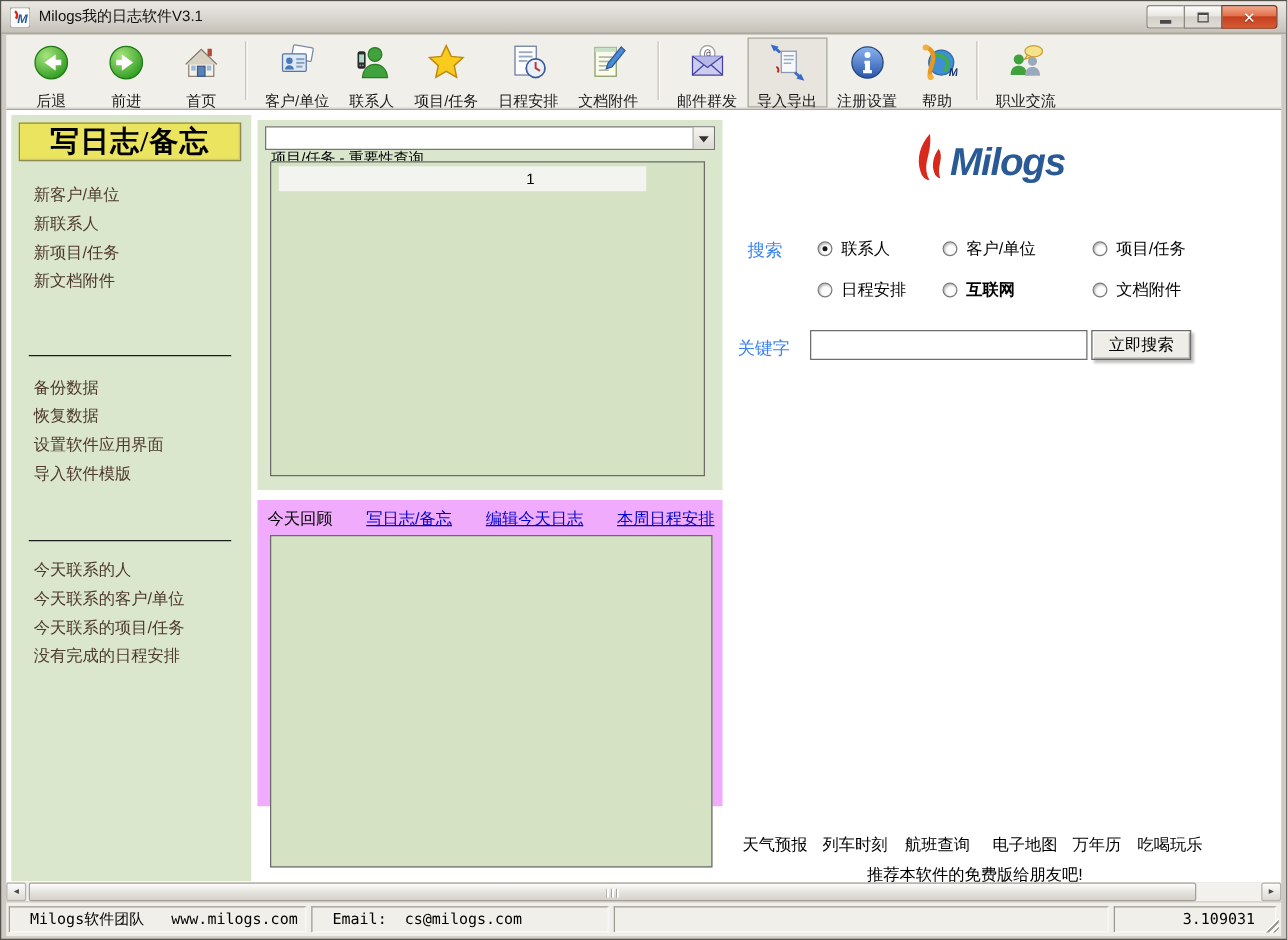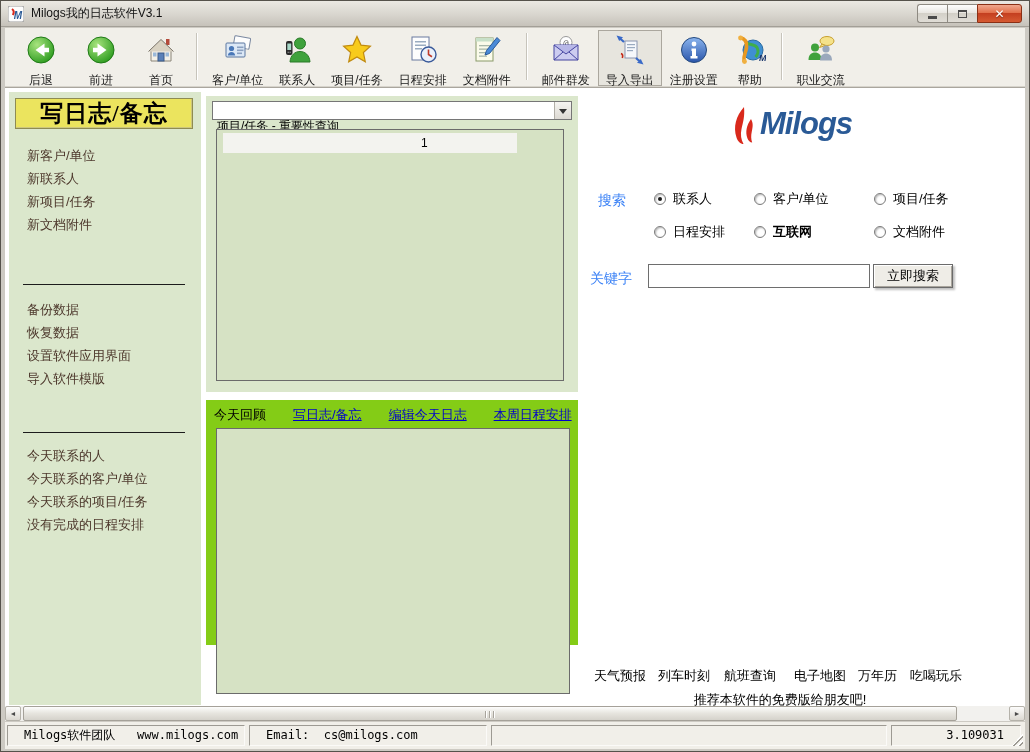--- a/index.html
+++ b/index.html
@@ -50,28 +50,28 @@
   .panel-top { position:absolute; left:201px; top:8px; width:372px; height:296px; background:#dbe7cc; }
   .combo { position:absolute; left:6px; top:5px; width:360px; height:19px; background:#fff; border:1px solid #767676; }
   .combo .combo-text { position:absolute; left:4px; top:0; line-height:17px; font-size:12px; color:#000; white-space:nowrap;margin-top:16px; }
   .combo .combo-btn { position:absolute; right:0; top:0; width:17px; height:17px; background:linear-gradient(#f5f4f1,#dddad3);
     border-left:1px solid #b1aea6; display:flex; align-items:center; justify-content:center; }
   .combo .combo-btn:after { content:""; border:4px solid transparent; border-top:5px solid #333; margin-top:5px; }
   .listbox { position:absolute; left:10px; top:33px; width:348px; height:252px; background:#d6e2c4; border:1px solid #6b6b6b; }
   .list-colheader { position:absolute; left:6px; top:3px; width:294px; height:20px; background:#f3f3ef;
     font-size:12px; color:#000; line-height:20px; padding-left:198px; }
 
-  .panel-bottom { position:absolute; left:201px; top:312px; width:372px; height:245px; background:#84cc16; }
+  .panel-bottom { position:absolute; left:201px; top:312px; width:372px; height:245px; background:#f0abfc; }
   .review-row { position:absolute; left:8px; top:6px; display:flex; gap:27px; font-size:13px; white-space:nowrap; }
   .review-label { color:#000; }
   .review-link { color:#0000cc; text-decoration:underline; cursor:pointer; }
   .bigbox { position:absolute; left:10px; top:28px; width:354px; height:266px; background:#d6e2c4; border:1px solid #6b6b6b; }
 
   
-  .logo { position:absolute; left:697px; top:18px; width:180px; height:48px; display:flex; justify-content:center; }
+  .logo { position:absolute; left:697px; top:18px; width:180px; height:48px; display:flex; align-items:center; justify-content:center; }
   .logo-text { font-size:31px; font-weight:bold; font-style:italic; color:#2a5a96; margin-left:2px; letter-spacing:-1px; }
   .srch-label { position:absolute; font-size:14px; color:#3b82f6; }
   .radio-opt { position:absolute; display:flex; align-items:center; gap:7px; font-size:13px; color:#000; cursor:default; }
   .radio { width:12px; height:12px; border-radius:50%; background:#fff; border:1px solid #7a7a7a;
     box-shadow:inset 1px 1px 2px rgba(0,0,0,.3); position:relative; flex:none; }
   .radio.checked:after { content:""; position:absolute; left:3px; top:3px; width:4px; height:4px; border-radius:50%; background:#1a1a1a; }
   .bold-label { font-weight:bold; }
   .kw-input { position:absolute; left:643px; top:176px; width:222px; height:24px; background:#fff;
     border:1px solid #6e6e6e; font-size:13px; padding:2px 4px; font-family:inherit; }
   .kw-button { position:absolute; left:868px; top:176px; width:80px; height:24px; background:#efede7;

